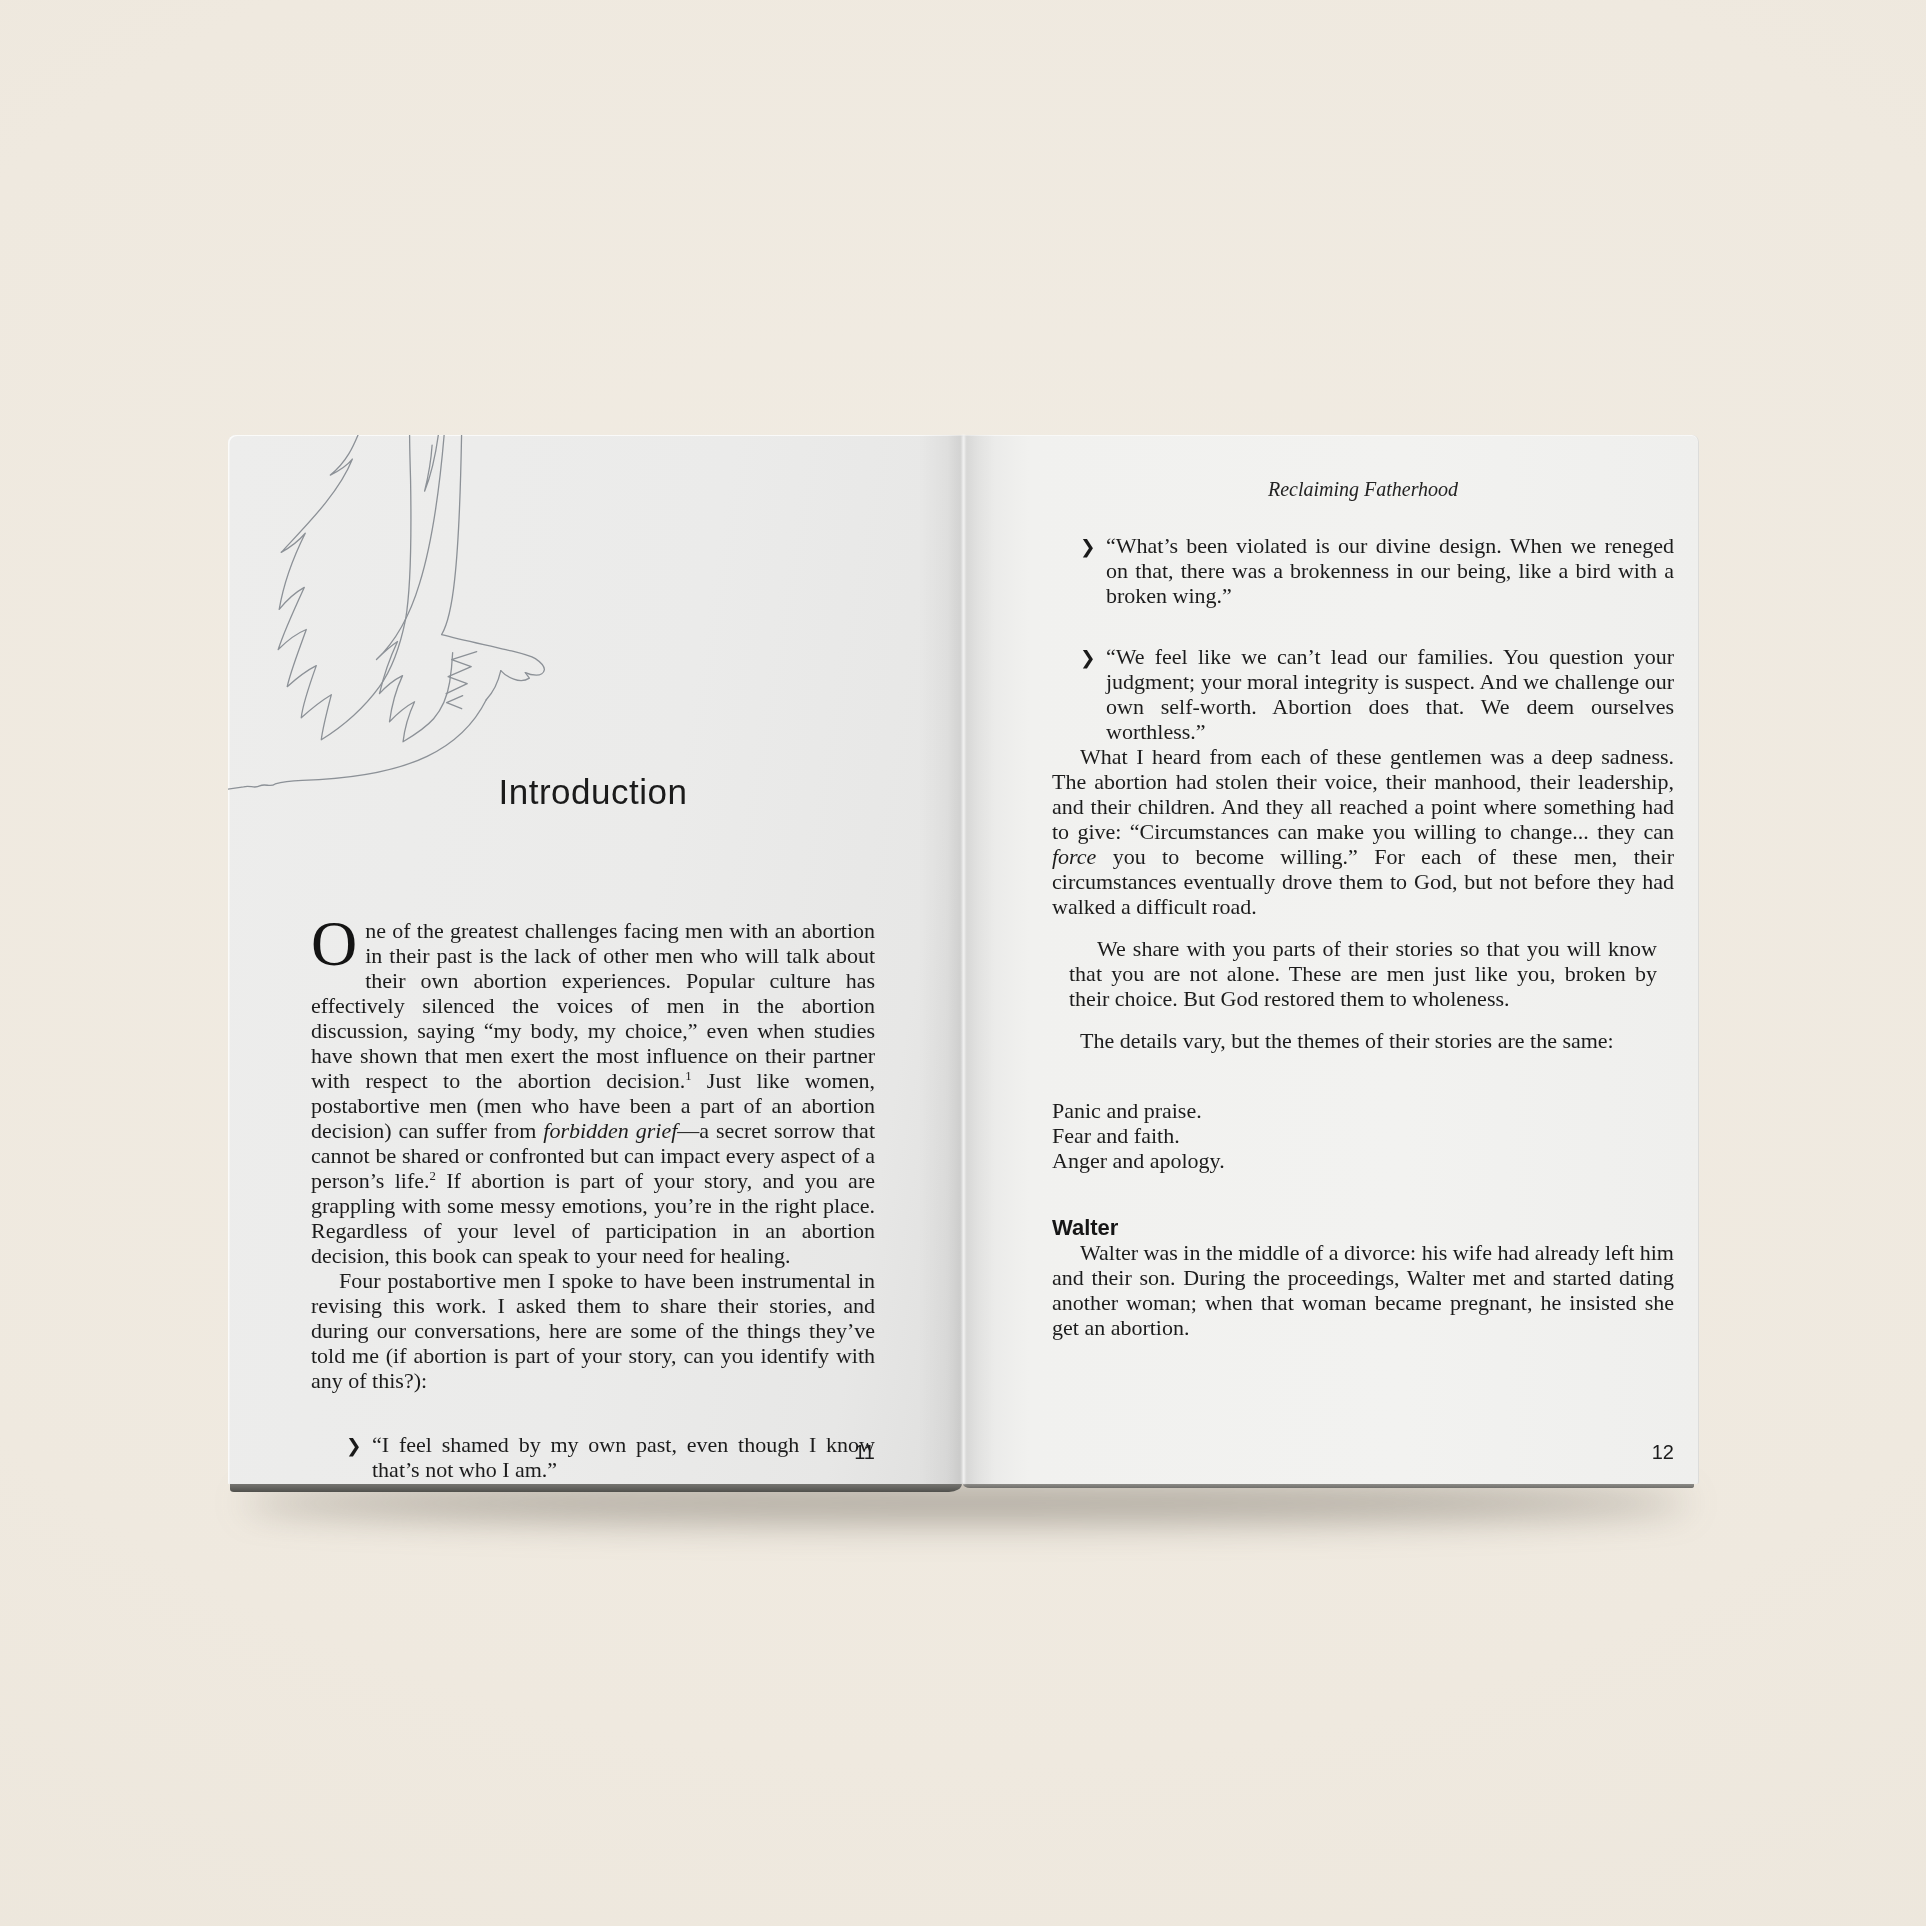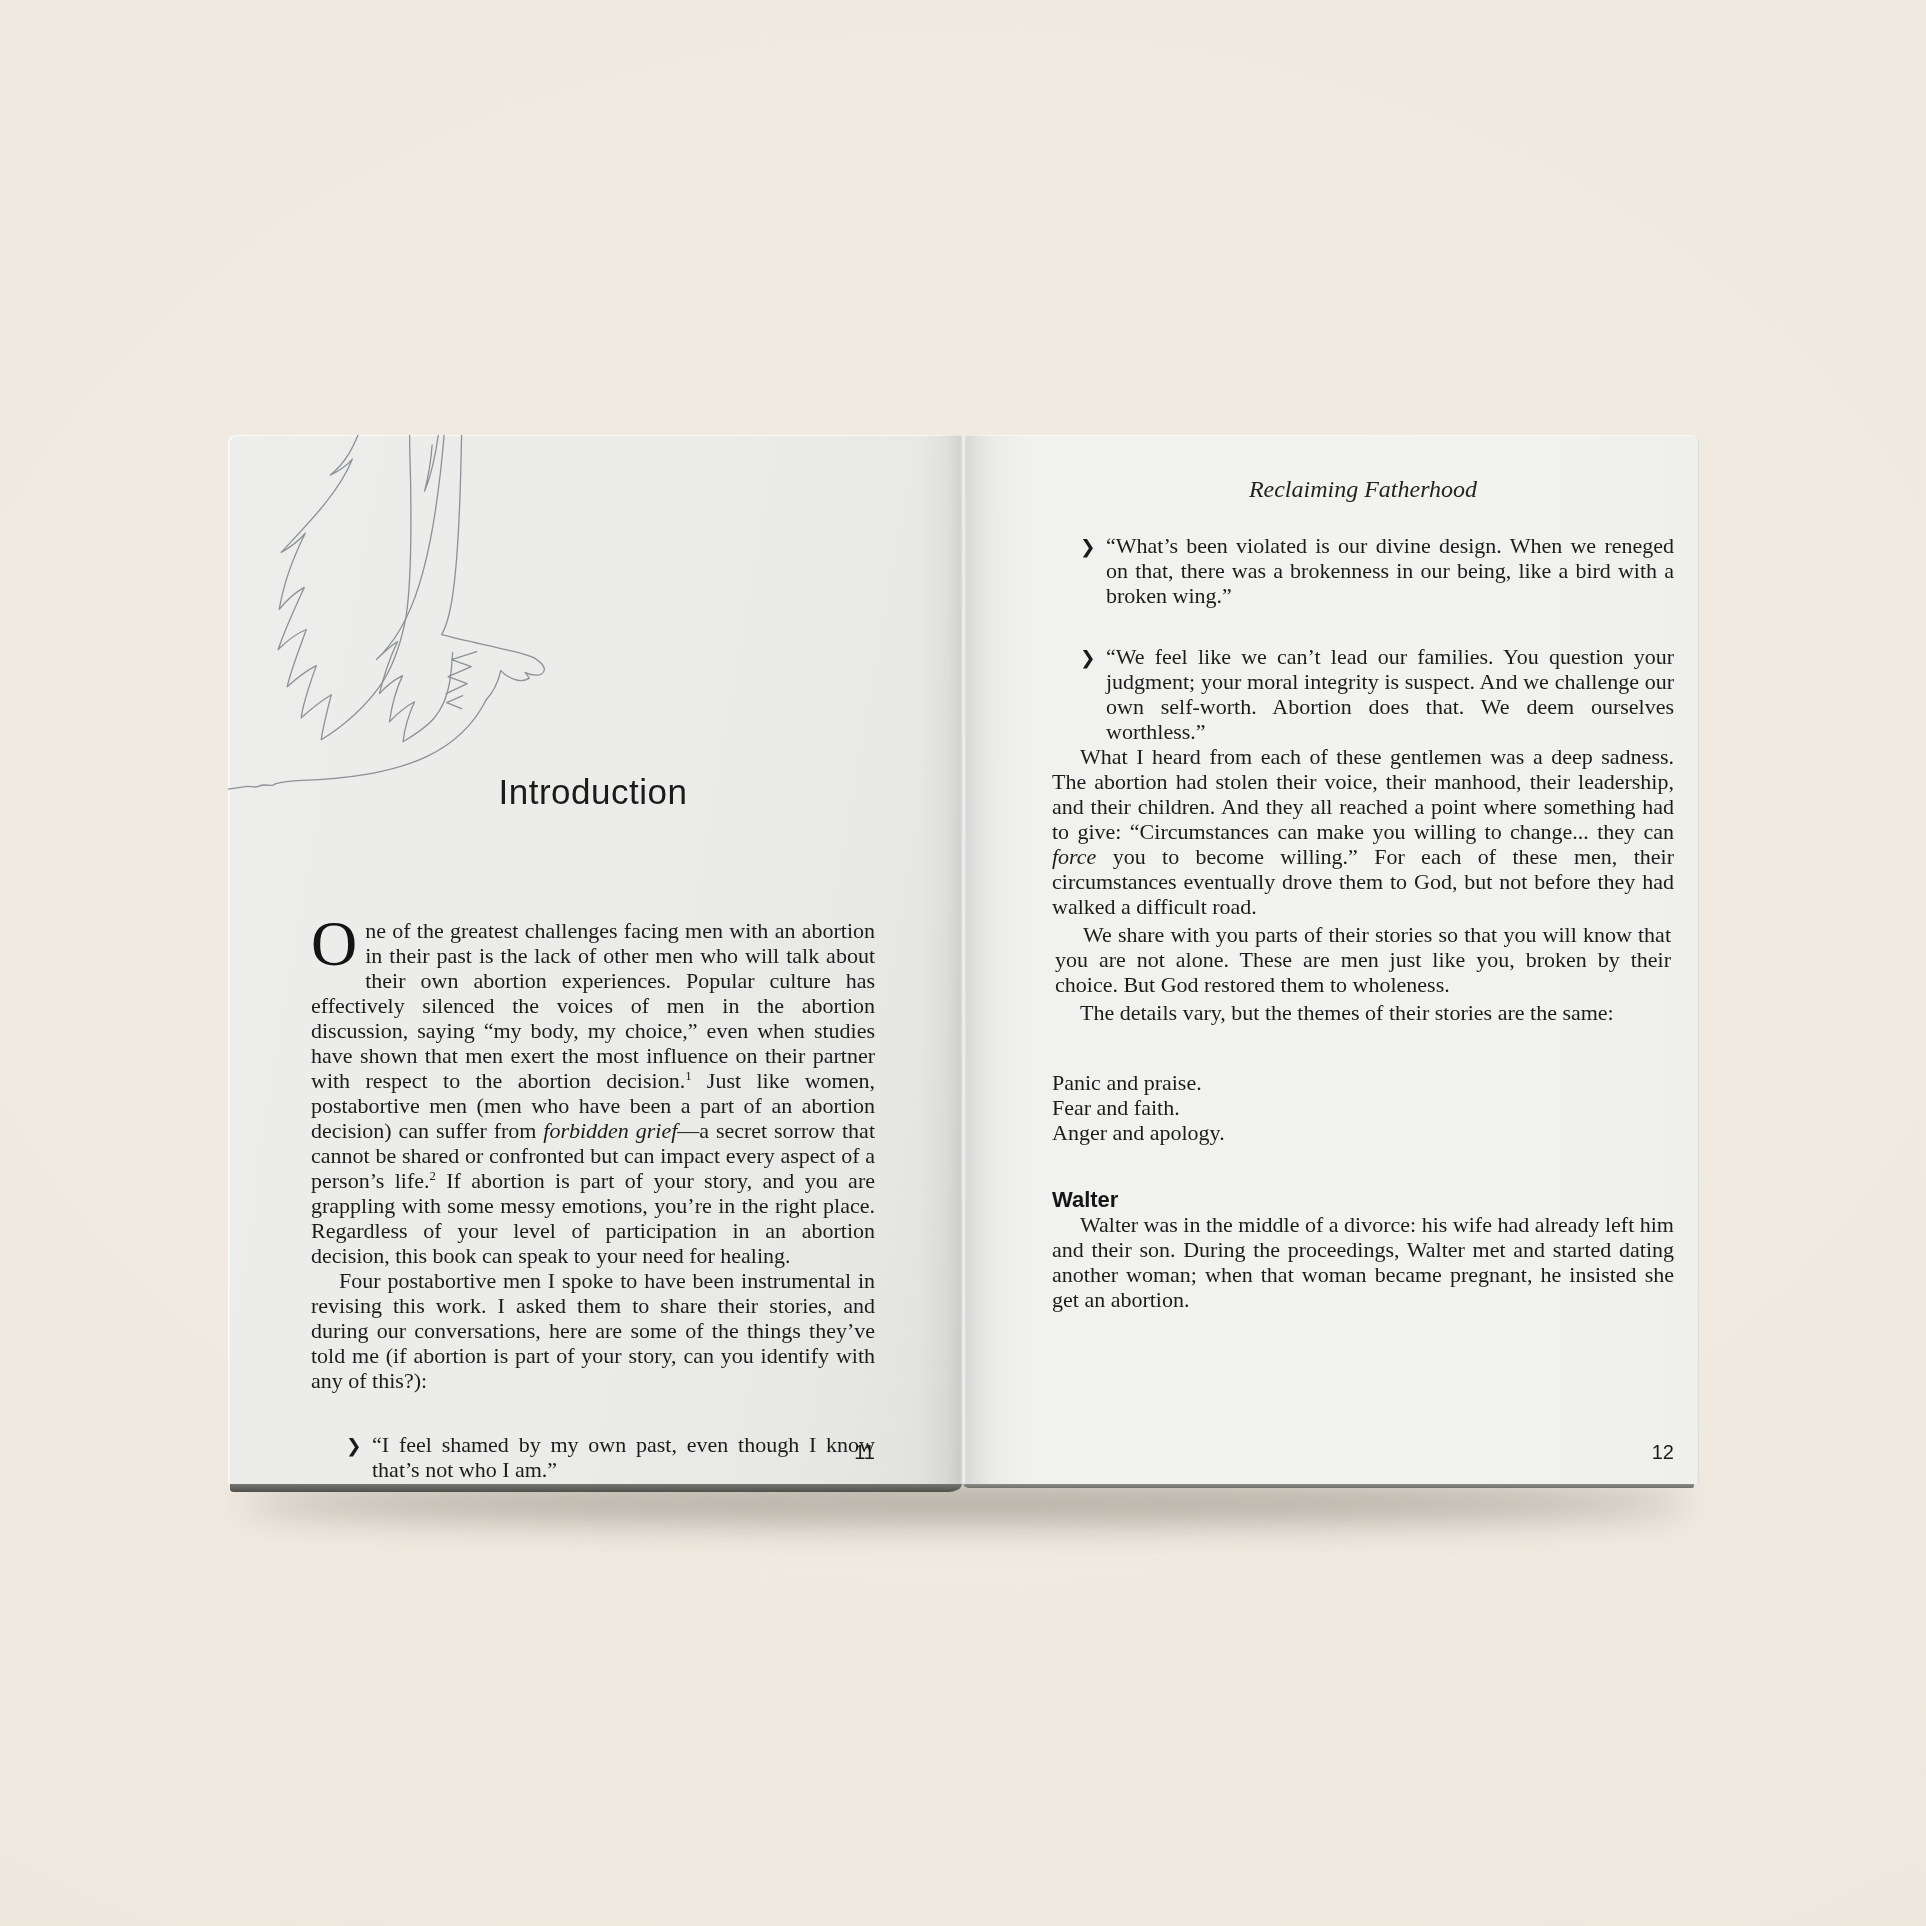--- a/index.html
+++ b/index.html
@@ -74,21 +74,21 @@
 
   .quote { position:relative; padding-left:26px; }
   .q-left  { margin-left:35px; margin-top:39px; }
   .q-right { margin-left:28px; }
   .qmark {
     position:absolute; left:0; top:1px;
     font-family:"DejaVu Sans", sans-serif; font-weight:bold; font-size:18.6px; color:#1a1a1a;
   }
 
   .running-header {
-    text-align:center; font-style:italic; font-size:24px; line-height:25px; color:#222;
+    text-align:center; font-style:italic; font-size:20px; line-height:25px; color:#222;
   }
   .quote1 { margin-top:31px; }
   .quote2 { margin-top:36px; }
   .para-what  { margin-top:31px; }
   .para-details { margin-top:38px; }
   .theme-list { margin-top:45px; }
   .theme-list div { line-height:25px; }
   .section-heading {
     margin-top:42px;
     font-family:"Liberation Sans", sans-serif; font-weight:bold; font-size:22px; color:#161616;
@@ -154,21 +154,21 @@
         <span>“What’s been violated is our divine design. When we reneged on that, there was a brokenness in our being, like a bird with a broken wing.”</span>
       </div>
 
       <div class="quote q-right quote2">
         <span class="qmark">❯</span>
         <span>“We feel like we can’t lead our families. You question your judgment; your moral integrity is suspect. And we challenge our own self-worth. Abortion does that. We deem ourselves worthless.”</span>
       </div>
 
       <p class="indent para-what" style="margin:0;"><span>What I heard from each of these gentlemen was a deep sadness. The abortion had stolen their voice, their manhood, their leadership, and their children. And they all reached a point where something had to give: “Circumstances can make you willing to change... they can </span><i>force</i><span> you to become willing.” For each of these men, their circumstances eventually drove them to God, but not before they had walked a difficult road.</span></p>
 
-      <p class="indent" style="margin:3px;">We share with you parts of their stories so that you will know that you are not alone. These are men just like you, broken by their choice. But God restored them to wholeness.</p>
+      <p class="indent" style="margin:17px;">We share with you parts of their stories so that you will know that you are not alone. These are men just like you, broken by their choice. But God restored them to wholeness.</p>
 
       <p class="indent para-details" style="margin:0;">The details vary, but the themes of their stories are the same:</p>
 
       <div class="theme-list">
         <div>Panic and praise.</div>
         <div>Fear and faith.</div>
         <div>Anger and apology.</div>
       </div>
 
       <div class="section-heading">Walter</div>

